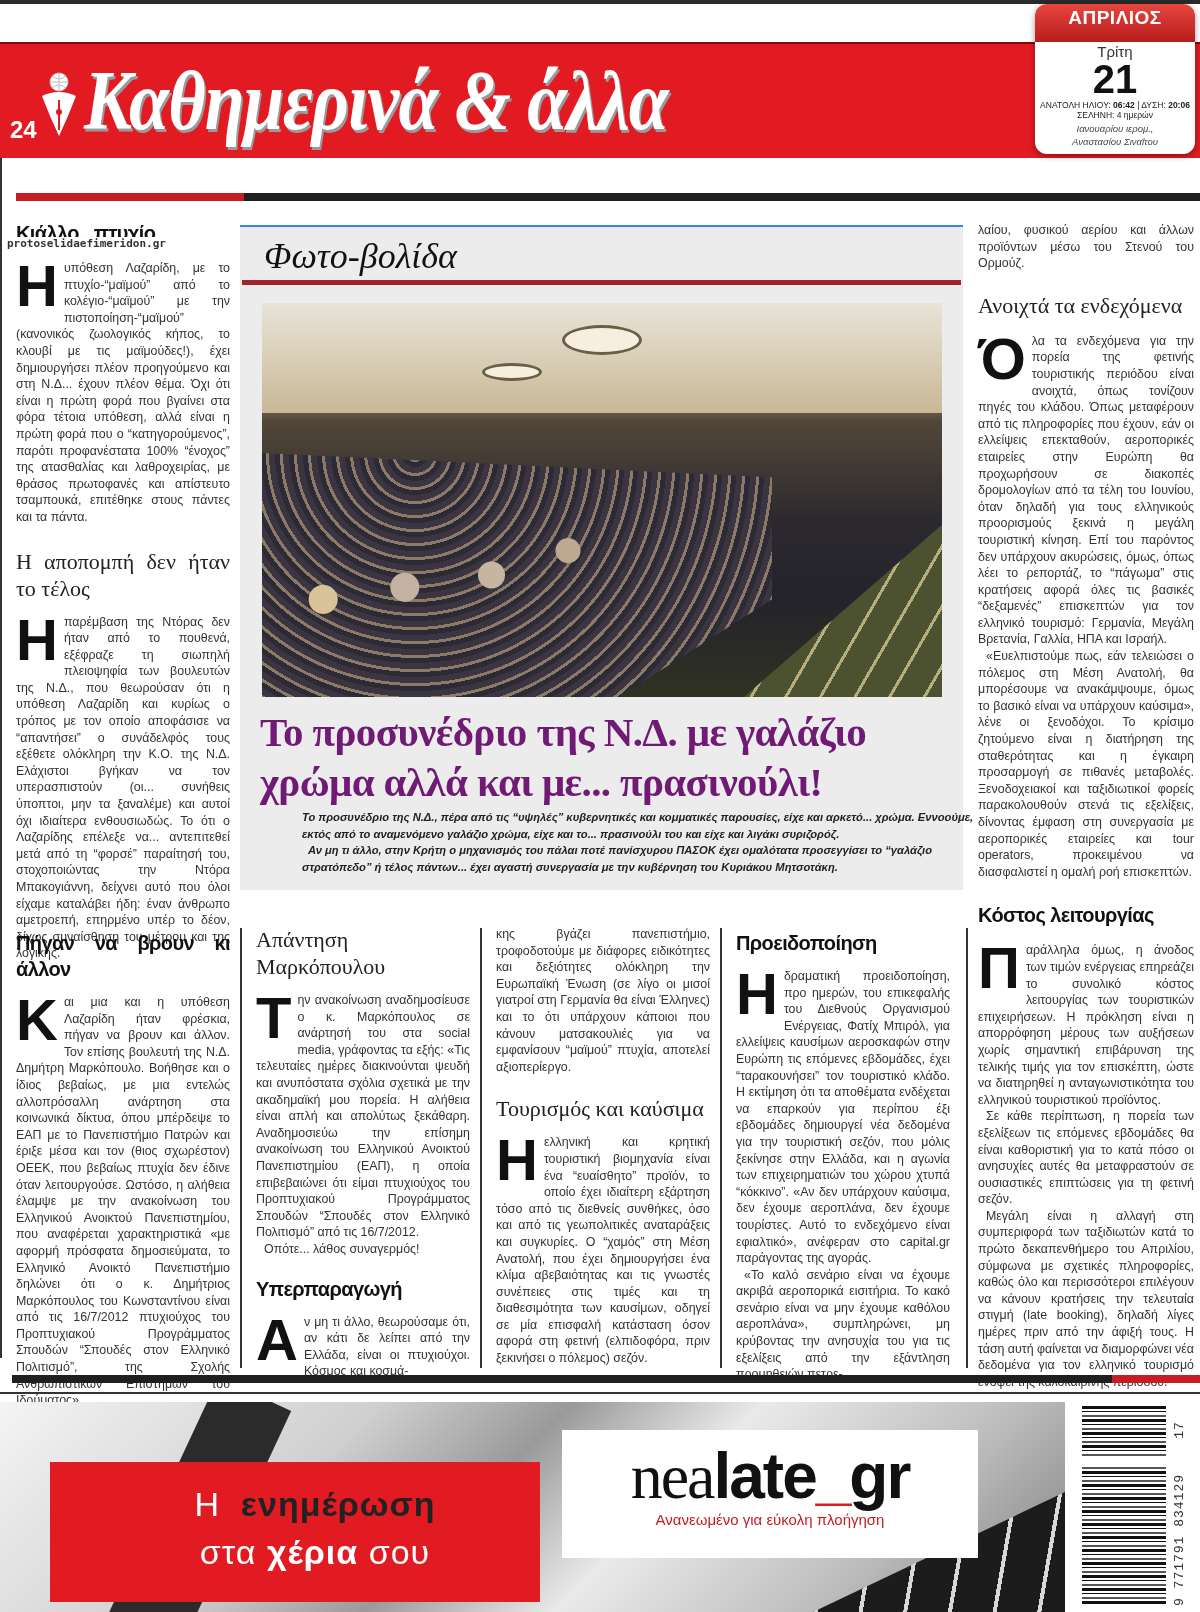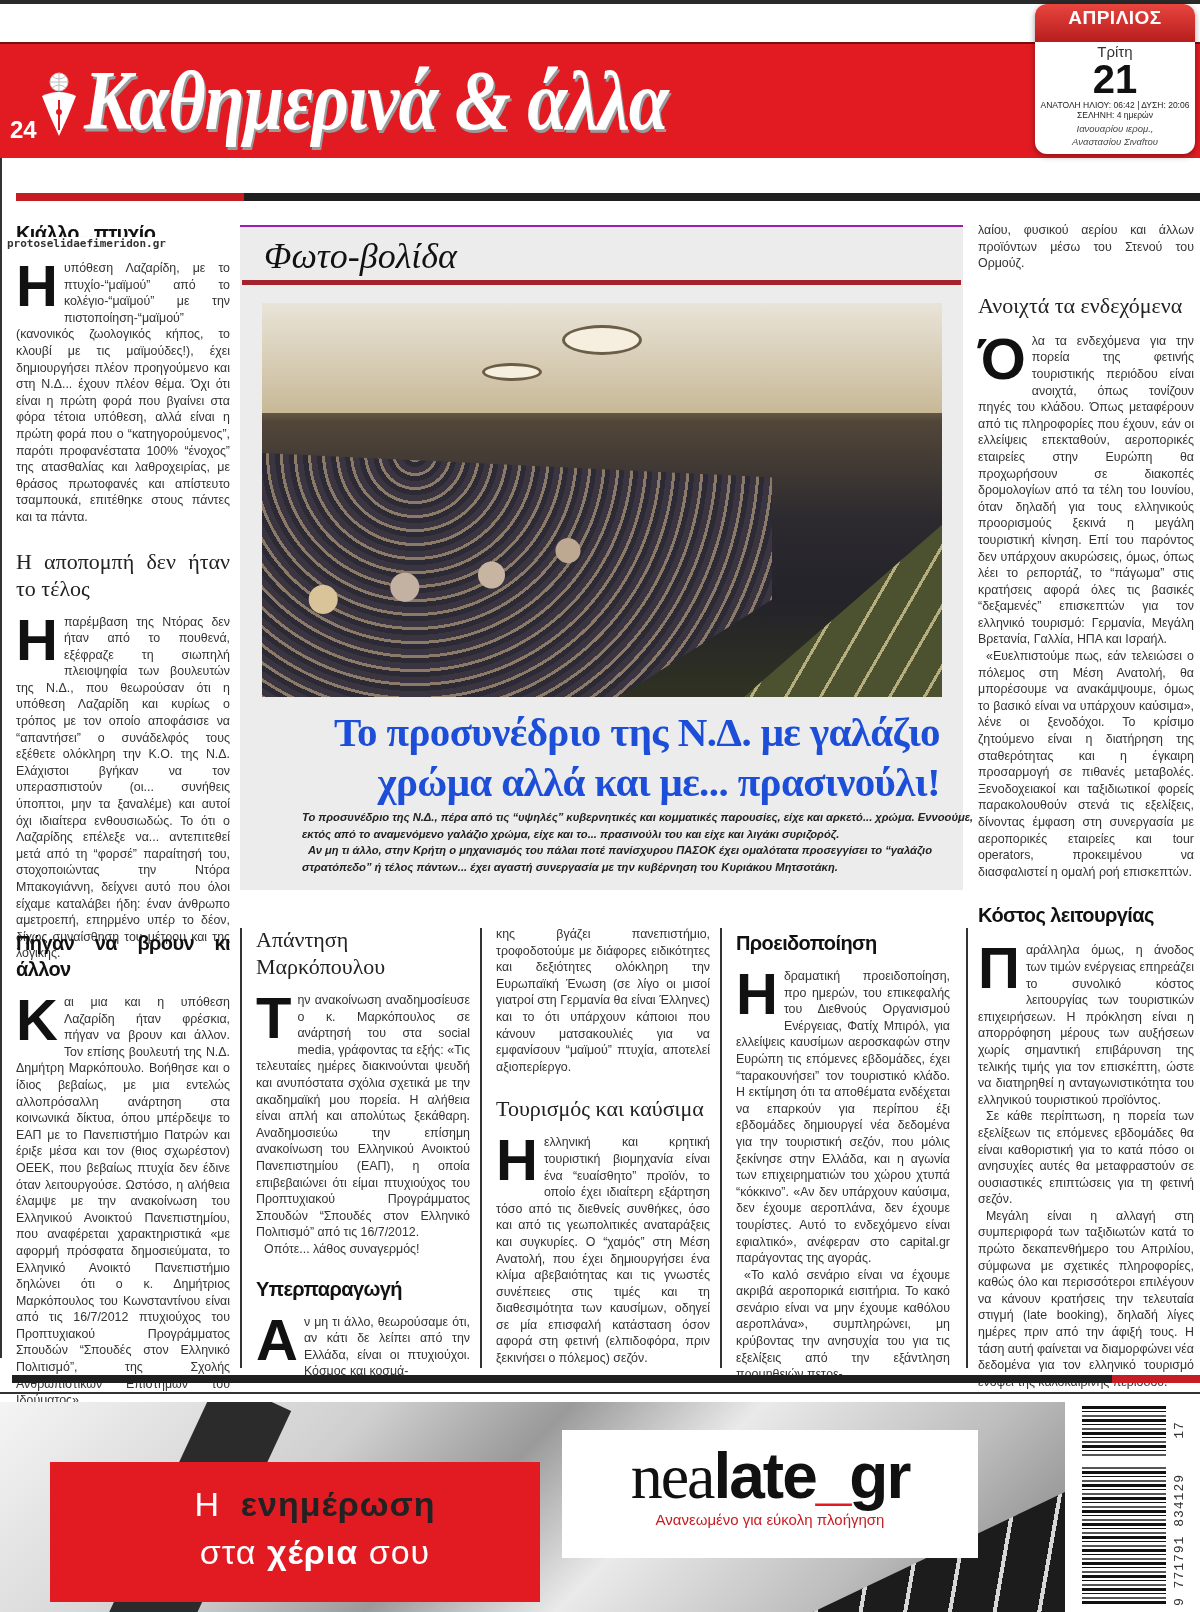--- a/index.html
+++ b/index.html
@@ -13,55 +13,55 @@
   .logo-icon { position: absolute; left: 38px; top: 70px; width: 42px; height: 70px; }
   .masthead-title { position: absolute; left: 84px; top: 52px; font: italic bold 84px "Liberation Serif", serif;
                     color: #fff; letter-spacing: -1px; text-shadow: 2px 3px 0 #9a9a9a; transform: scaleX(0.86); transform-origin: left; white-space: nowrap; }
 
   .cal { position: absolute; left: 1035px; top: 4px; width: 160px; height: 150px; background: #fff; border-radius: 12px;
          box-shadow: 0 2px 6px rgba(0,0,0,0.4); overflow: hidden; text-align: center; }
   .cal-month { background: linear-gradient(#e8453e,#b71d1d); color: #fff; font: bold 19px "Liberation Sans", sans-serif; height: 38px; line-height: 28px; letter-spacing: 0.5px; }
   .cal-day { font: 15px "Liberation Sans", sans-serif; color: #333; margin-top: 1px; }
   .cal-date { font: bold 40px "Liberation Sans", sans-serif; color: #111; line-height: 38px; }
   .cal-sun { font: 8.5px "Liberation Sans", sans-serif; color: #222; margin-top: 2px; }
-  .cal-sun b { font-weight: normal; }
+  .cal-sun b { font-weight: bold; }
   .cal-moon { font: 8.5px "Liberation Sans", sans-serif; color: #222; }
   .cal-saints { font: italic 9.5px "Liberation Sans", sans-serif; color: #444; line-height: 13px; margin-top: 2px; }
 
   .rule-top { position: absolute; left: 16px; top: 193px; width: 1184px; height: 8px; background: #1f1f1f; }
   .rule-top .red { position: absolute; left: 0; top: 0; width: 228px; height: 8px; background: #c61d24; }
   .left-border { position: absolute; left: 0; top: 158px; width: 2px; height: 1200px; background: #333; }
 
   .col { position: absolute; font-size: 12.4px; line-height: 16.6px; color: #333; text-align: justify; }
   .col p { margin-bottom: 0; }
   .col .indent { text-indent: 8px; }
   .drop { float: left; font: bold 58px/48px "Liberation Sans", sans-serif; color: #111; margin: 2px 6px 0 0; }
   .h-serif { font: 22px/27px "Liberation Serif", serif; color: #222; margin-bottom: 12px; }
   .h-bold { font: bold 20px/26px "Liberation Sans", sans-serif; color: #111; margin-bottom: 12px; letter-spacing: -0.6px; }
   .watermark { position: absolute; left: 5px; top: 237px; font: bold 11px "DejaVu Sans Mono", monospace; color: #333; background: #fff; padding: 0 2px; }
 
   .vline { position: absolute; width: 2px; background: #333; }
 
-  .feature { position: absolute; left: 240px; top: 225px; width: 723px; height: 665px; background: #ececec; border-top: 2px solid #a21caf; }
+  .feature { position: absolute; left: 240px; top: 225px; width: 723px; height: 665px; background: #ececec; border-top: 2px solid #3b82f6; }
   .feature-title { position: absolute; left: 24px; top: 8px; font: italic 36px "Liberation Serif", serif; color: #111; }
   .feature-rule { position: absolute; left: 2px; top: 53px; width: 719px; height: 5px; background: #a3232c; }
   .photo { position: absolute; left: 22px; top: 76px; width: 680px; height: 394px; overflow: hidden;
            background: linear-gradient(180deg, #cfc7b4 0%, #b4a58a 18%, #524638 30%, #2c2a2f 55%, #24232a 75%, #2f3222 100%); }
   .photo .ceiling { position: absolute; left: 0; top: 0; width: 100%; height: 110px; background: linear-gradient(180deg,#e9e4d9,#c8b896); }
   .photo .lamp { position: absolute; width: 80px; height: 30px; border-radius: 50%; background: #f6efdf; border: 3px solid #6b5e46; }
   .photo .carpet { position: absolute; right: 0; bottom: 0; width: 330px; height: 210px;
            background: repeating-linear-gradient(120deg, #4c5230 0 14px, #b6ae7c 14px 17px, #4c5230 17px 30px); clip-path: polygon(40% 100%, 100% 18%, 100% 100%); }
   .photo .crowd { position: absolute; left: 0; top: 150px; width: 75%; height: 244px;
            background: radial-gradient(circle at 12% 60%, #d9c49a 0 14px, transparent 15px),
                        radial-gradient(circle at 28% 55%, #c3b2a2 0 14px, transparent 15px),
                        radial-gradient(circle at 45% 50%, #c7b5a1 0 13px, transparent 14px),
                        radial-gradient(circle at 60% 40%, #bda891 0 12px, transparent 13px),
                        repeating-radial-gradient(circle at 30% 0%, #3a3540 0 6px, #8c7a68 6px 9px, #2b2a35 9px 14px);
            clip-path: polygon(0 0, 100% 10%, 100% 60%, 70% 100%, 0 100%); }
-  .headline { position: absolute; left: 10px; top: 480px; width: 690px; font: bold 41px/50px "Liberation Serif", serif; color: #1d4ed8; letter-spacing: -0.6px; text-align: right; }
+  .headline { position: absolute; left: 20px; top: 480px; width: 690px; font: bold 41px/50px "Liberation Serif", serif; color: #701a75; letter-spacing: -0.6px; }
   .subtext { position: absolute; left: 22px; top: 582px; width: 680px; font: italic bold 11.2px/16.5px "Liberation Sans", sans-serif; color: #222; margin-left: 40px; }
 
   .rule-bottom { position: absolute; left: 12px; top: 1375px; width: 1188px; height: 8px; background: #1f1f1f; }
   .rule-bottom .red { position: absolute; right: 0; top: 0; width: 88px; height: 8px; background: #c61d24; }
   .thin-rule { position: absolute; left: 0; top: 1392px; width: 1200px; height: 2px; background: #333; }
 
   .ad { position: absolute; left: 0; top: 1402px; width: 1065px; height: 210px; overflow: hidden;
         background: linear-gradient(135deg, #f4f4f4 0%, #cfcfcf 30%, #9a9a9a 45%, #eaeaea 60%, #bdbdbd 80%, #7d7d7d 100%); }
   .ad .dark { position: absolute; left: 160px; top: -20px; width: 80px; height: 260px; background: #2b2b2b; transform: rotate(25deg); }
   .ad .keys { position: absolute; right: 0; bottom: 0; width: 360px; height: 120px;

